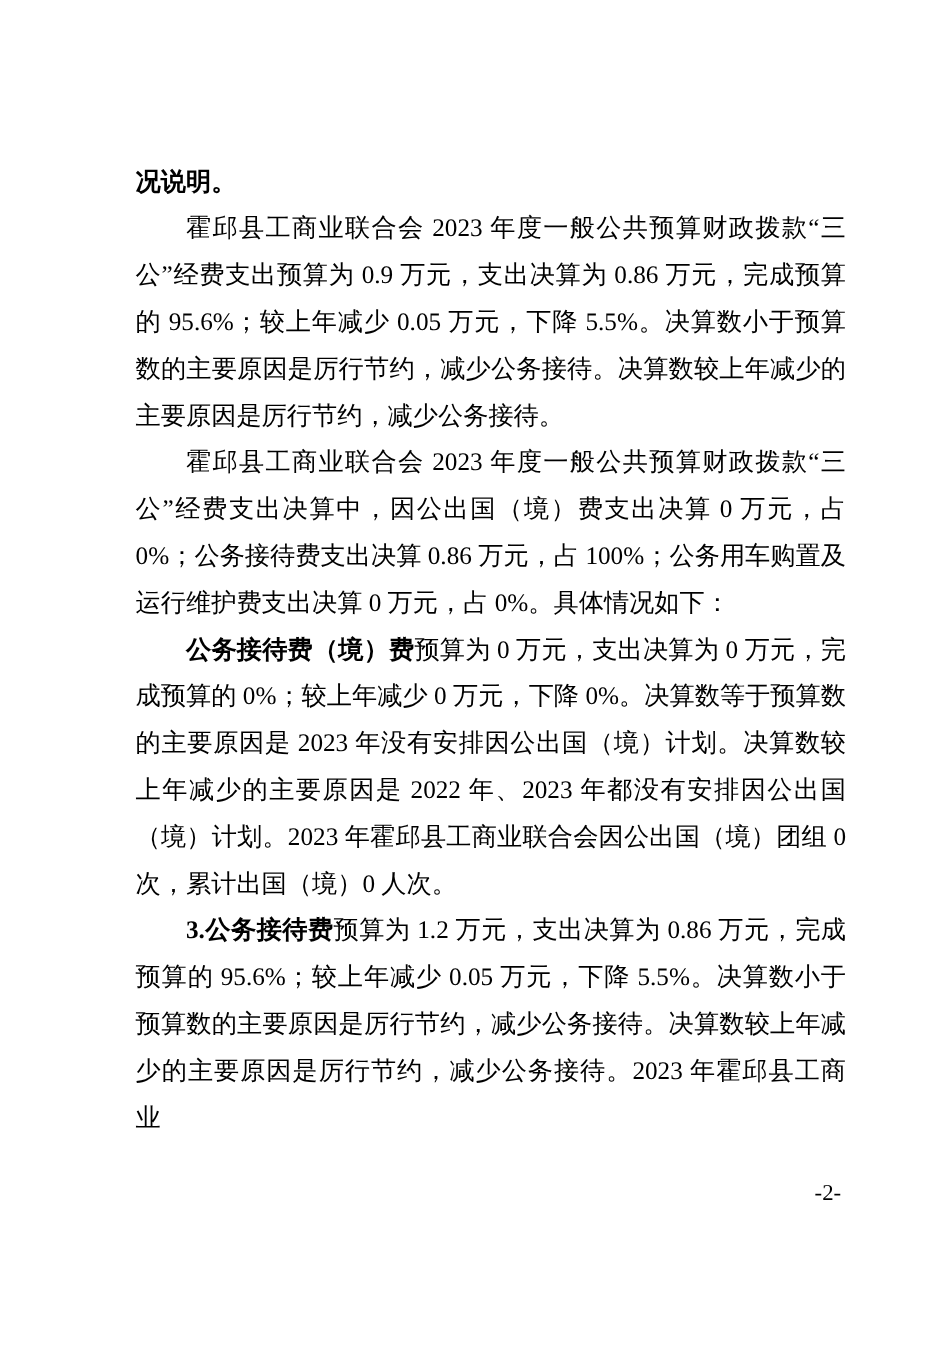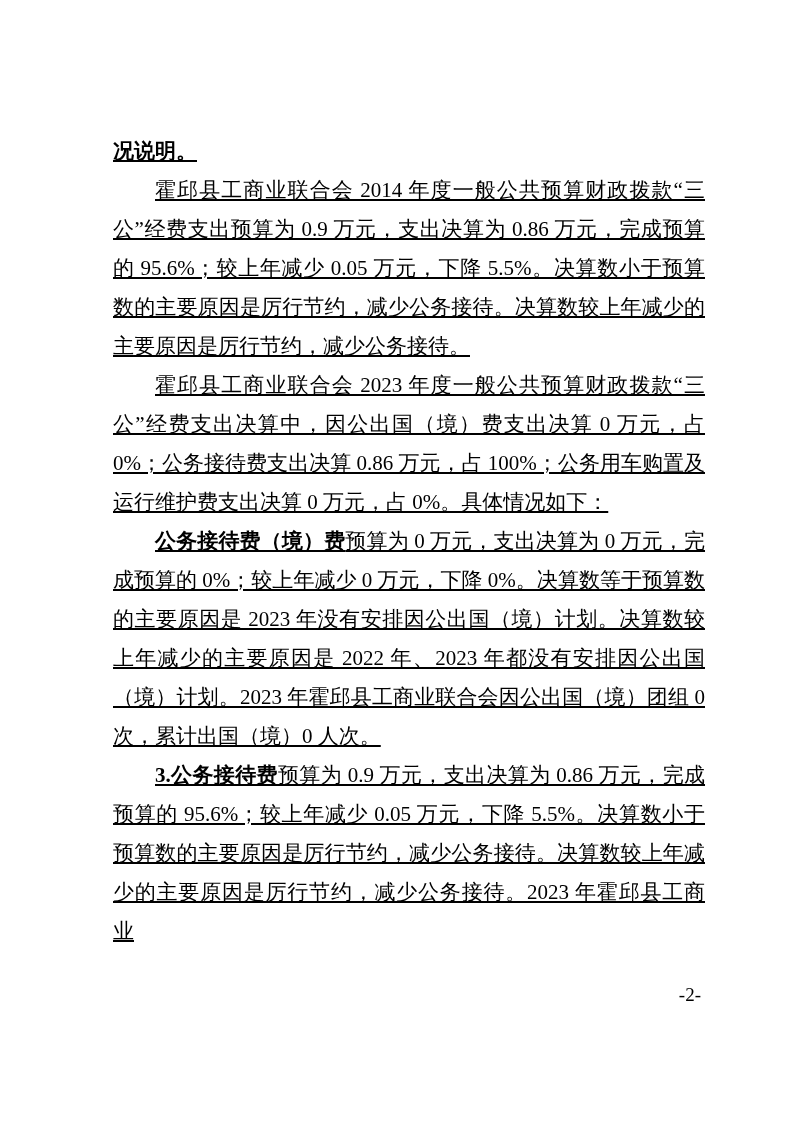--- a/index.html
+++ b/index.html
@@ -22,21 +22,20 @@
     top: 132px;
     width: 592px;
   }
   .para {
     margin: 0;
     font-size: 21px;
     line-height: 39px;
     text-align: justify;
     text-indent: 2em;
     word-break: break-all;
-    text-decoration: underline;
   }
   .no-indent {
     text-indent: 0;
   }
   .bold {
     font-weight: 700;
   }
   .page-number {
     position: absolute;
     top: 980px;
@@ -47,25 +46,25 @@
   }
 </style>
 </head>
 <body>
 
 <div class="page">
   <div class="content">
 
     <p class="para no-indent bold"><span>况说明。</span></p>
 
-    <p class="para"><span>霍邱县工商业联合会 2014 年度一般公共预算财政拨款“三公”经费支出预算为 0.9 万元，支出决算为 0.86 万元，完成预算的 95.6%；较上年减少 0.05 万元，下降 5.5%。决算数小于预算数的主要原因是厉行节约，减少公务接待。决算数较上年减少的主要原因是厉行节约，减少公务接待。</span></p>
+    <p class="para"><span>霍邱县工商业联合会 2023 年度一般公共预算财政拨款“三公”经费支出预算为 0.9 万元，支出决算为 0.86 万元，完成预算的 95.6%；较上年减少 0.05 万元，下降 5.5%。决算数小于预算数的主要原因是厉行节约，减少公务接待。决算数较上年减少的主要原因是厉行节约，减少公务接待。</span></p>
 
 
     <p class="para"><span>霍邱县工商业联合会 2023 年度一般公共预算财政拨款“三公”经费支出决算中，因公出国（境）费支出决算 0 万元，占 0%；公务接待费支出决算 0.86 万元，占 100%；公务用车购置及运行维护费支出决算 0 万元，占 0%。具体情况如下：</span></p>
 
     <p class="para"><span class="bold">公务接待费（境）费</span><span>预算为 0 万元，支出决算为 0 万元，完成预算的 0%；较上年减少 0 万元，下降 0%。决算数等于预算数的主要原因是 2023 年没有安排因公出国（境）计划。决算数较上年减少的主要原因是 2022 年、2023 年都没有安排因公出国（境）计划。2023 年霍邱县工商业联合会因公出国（境）团组 0 次，累计出国（境）0 人次。</span></p>
 
-    <p class="para"><span class="bold">3.公务接待费</span><span>预算为 0.9 万元，支出决算为 0.86 万元，完成预算的 95.6%；较上年减少 0.05 万元，下降 5.5%。决算数小于预算数的主要原因是厉行节约，减少公务接待。决算数较上年减少的主要原因是厉行节约，减少公务接待。2023 年霍邱县工商业</span></p>
+    <p class="para"><span class="bold">3.公务接待费</span><span>预算为 1.2 万元，支出决算为 0.86 万元，完成预算的 95.6%；较上年减少 0.05 万元，下降 5.5%。决算数小于预算数的主要原因是厉行节约，减少公务接待。决算数较上年减少的主要原因是厉行节约，减少公务接待。2023 年霍邱县工商业</span></p>
 
   </div>
 
   <div class="page-number">-2-</div>
 </div>
 
 </body></html>

